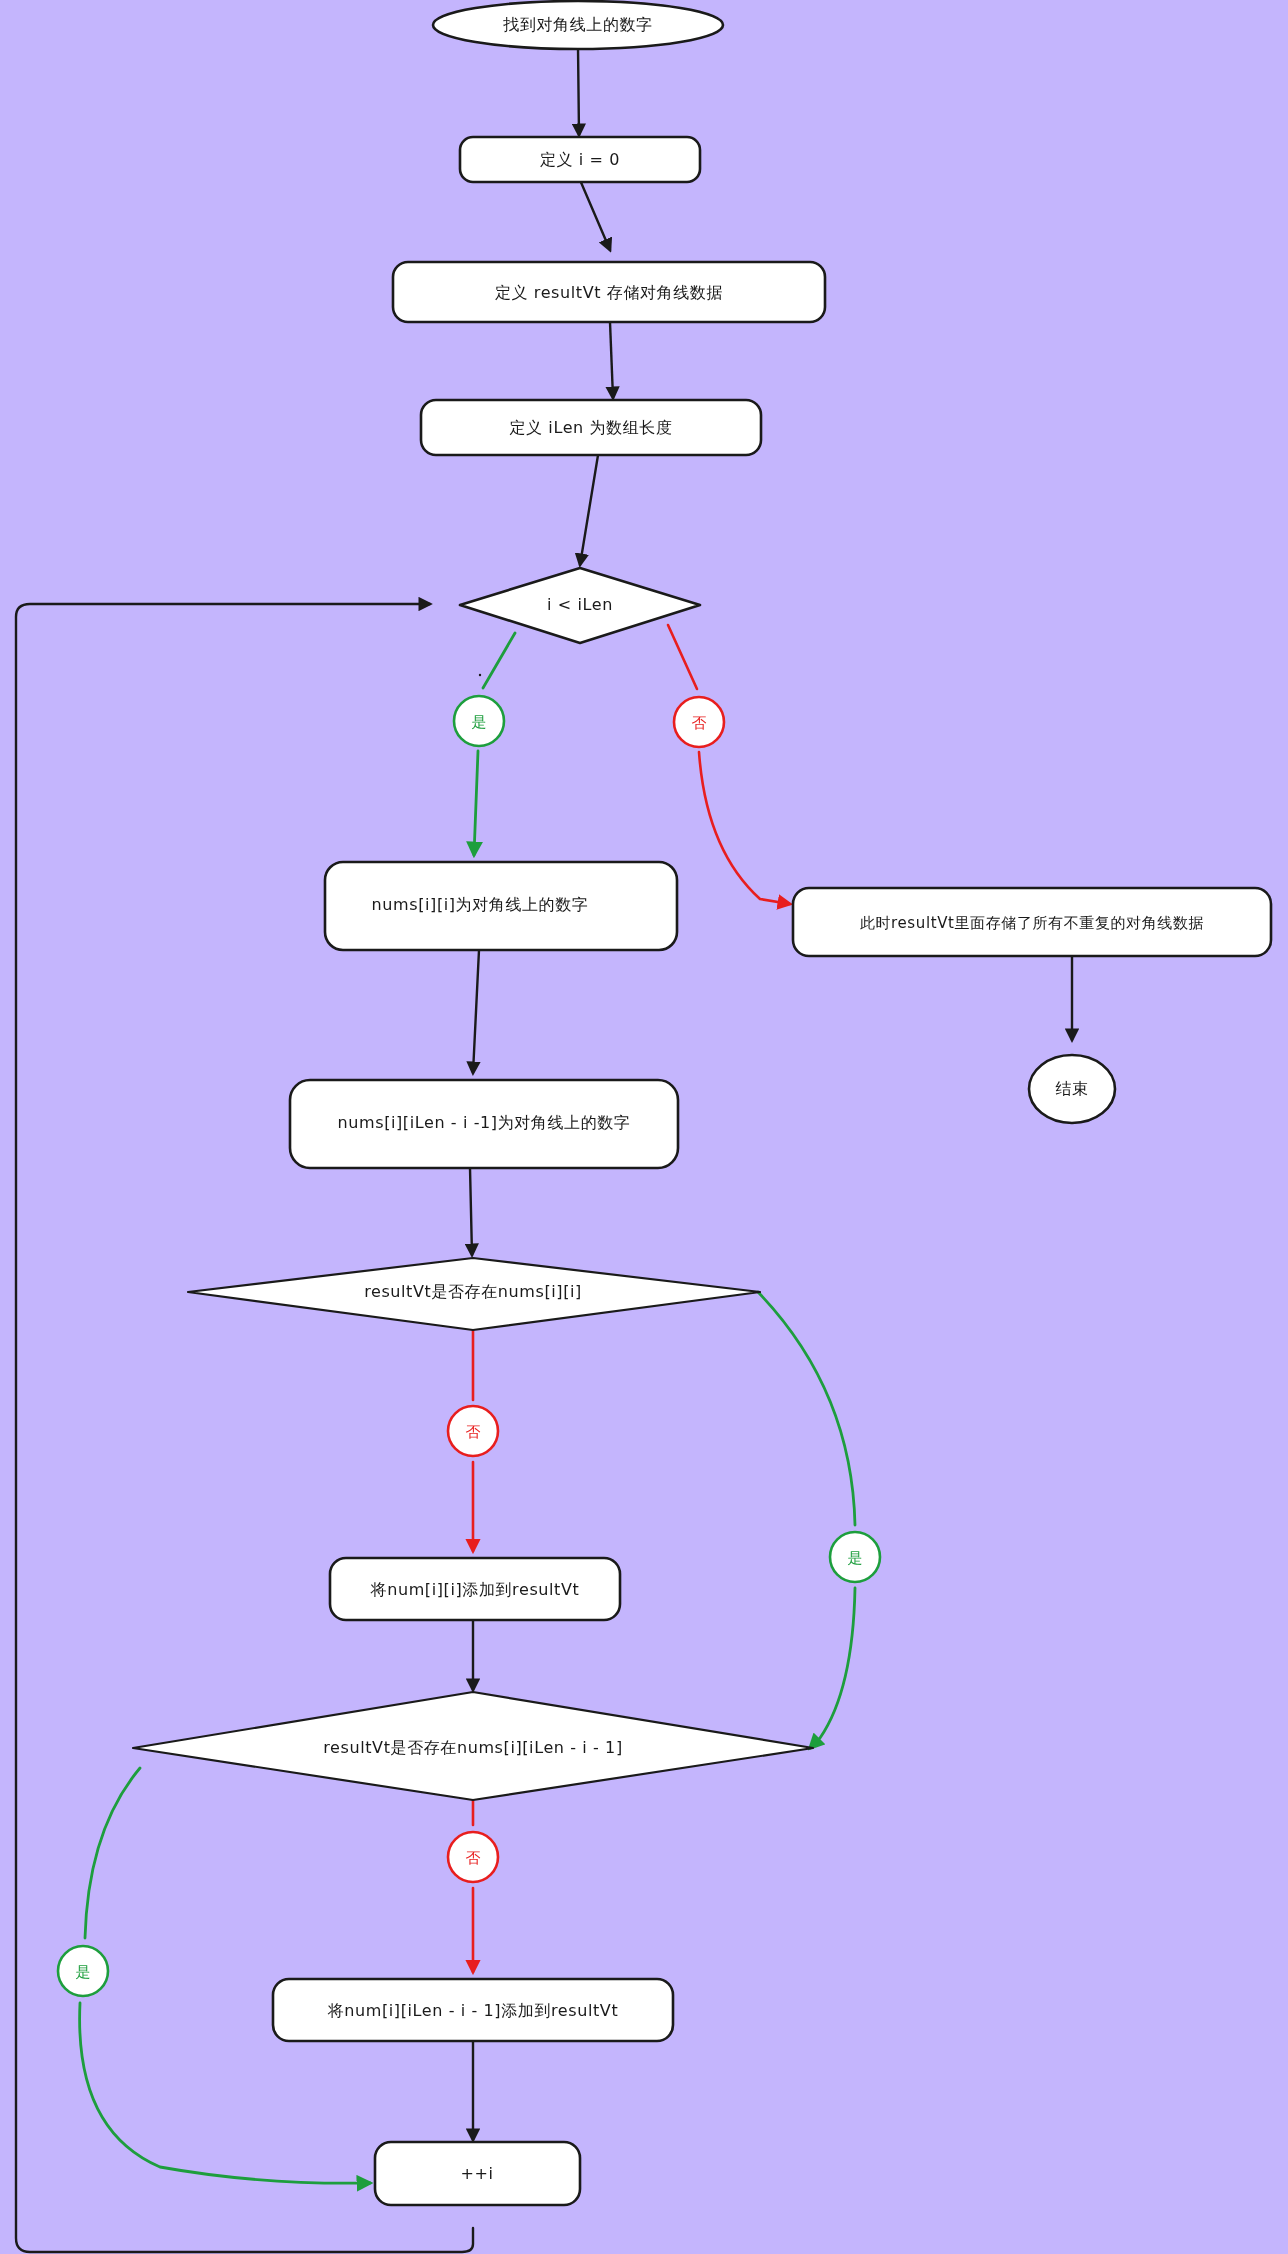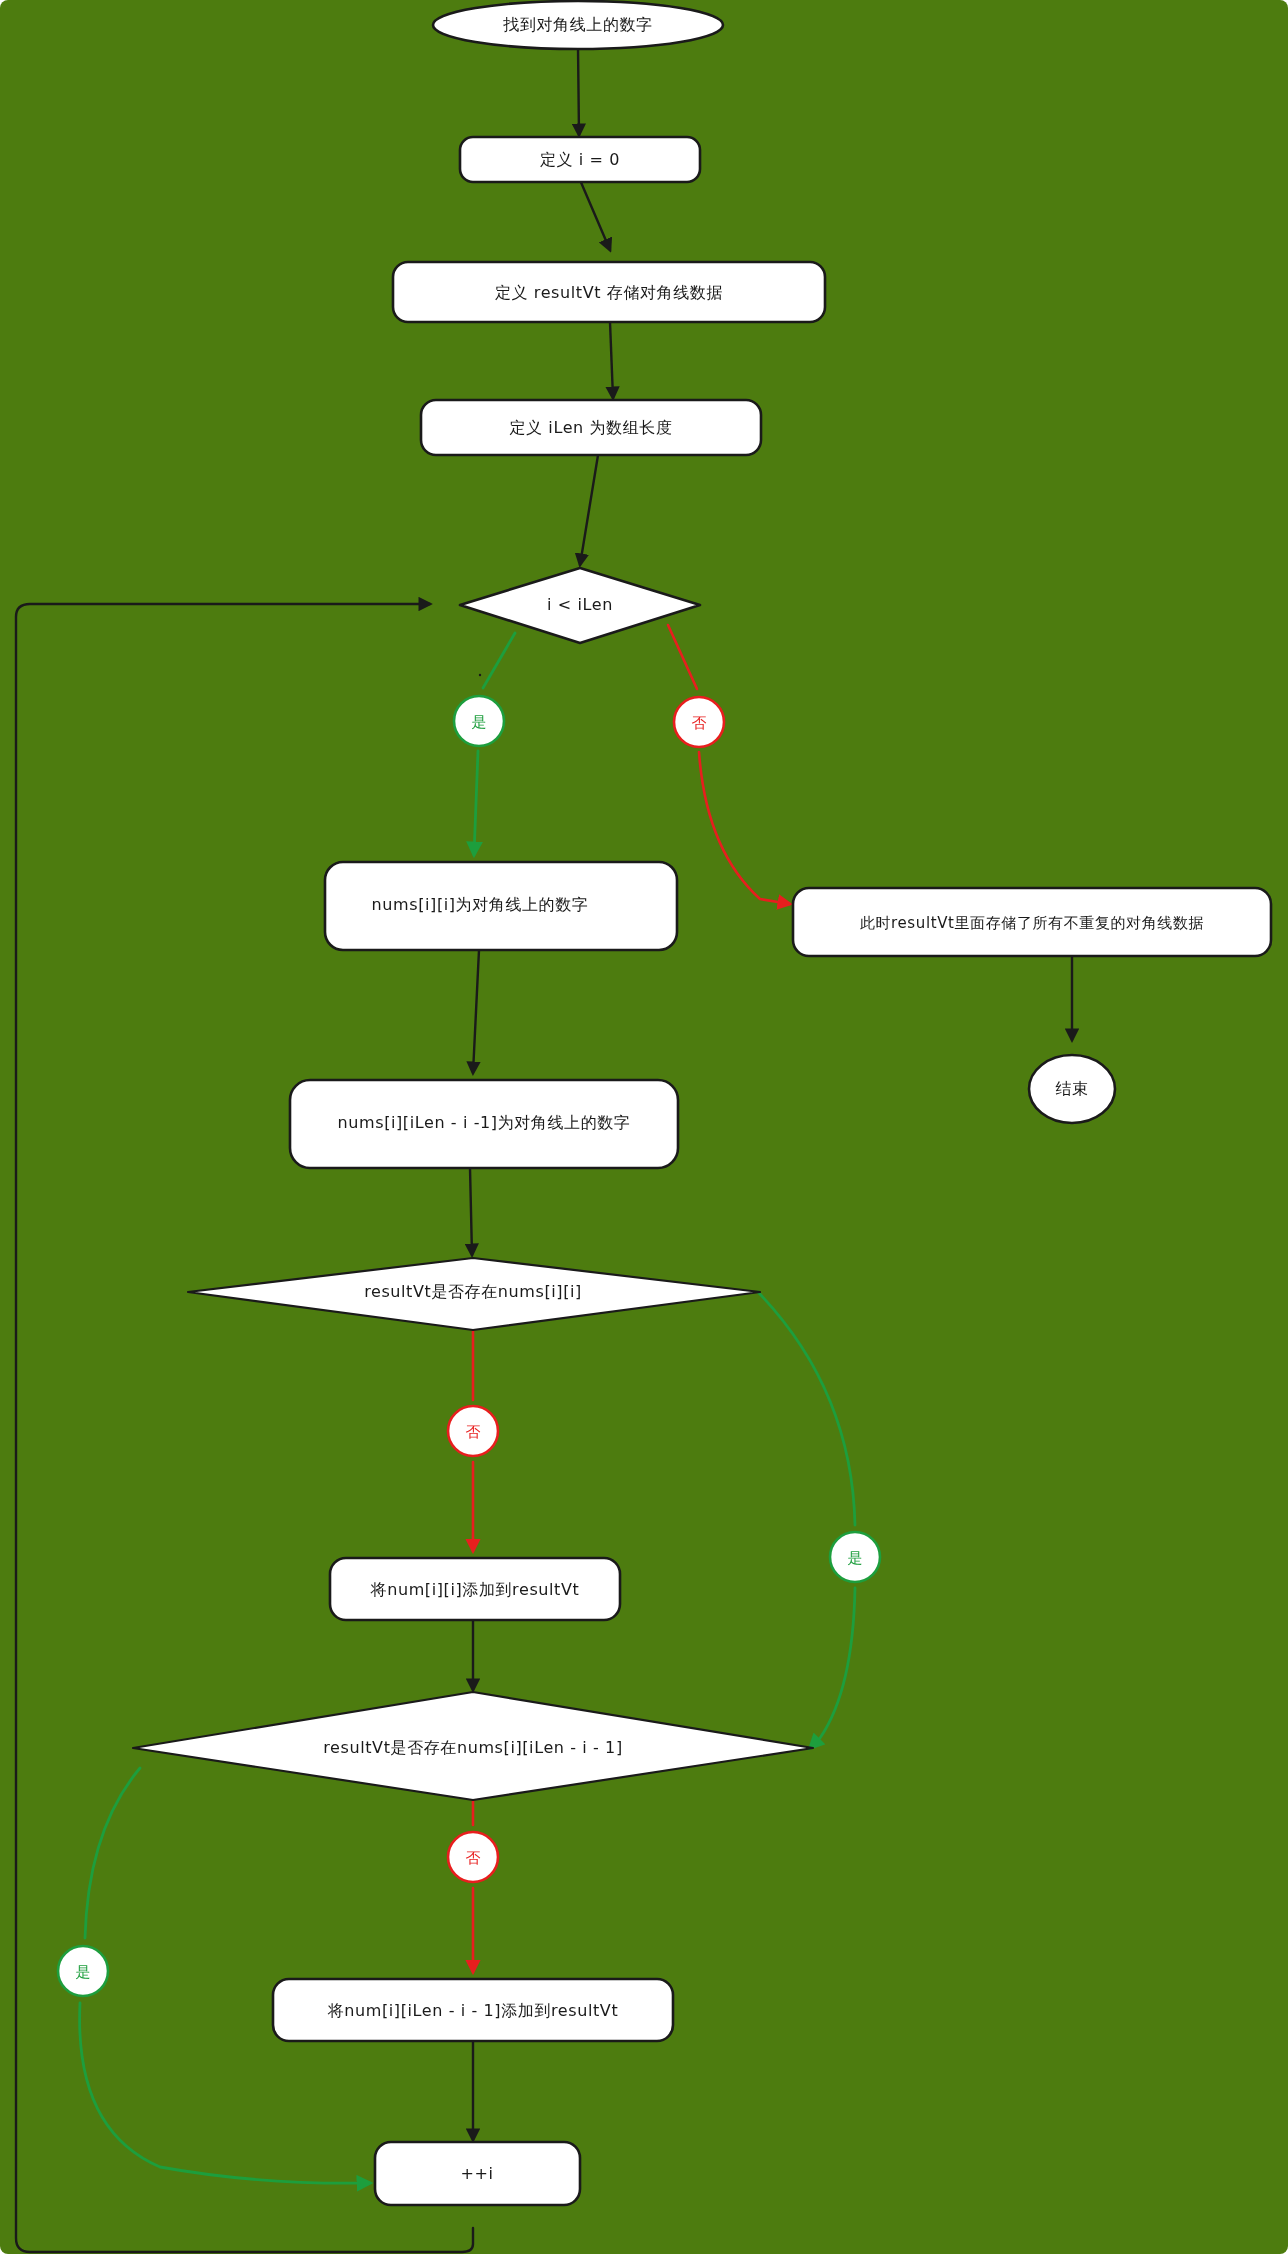--- a/index.html
+++ b/index.html
@@ -8,23 +8,22 @@
     padding: 0;
     background: #ffffff;
   }
   body {
     font-family: "DejaVu Sans", sans-serif;
   }
   #chart-root {
     position: relative;
     width: 1288px;
     height: 2254px;
-    background: #4d7c0f;
+    background: #c4b5fd;
     overflow: hidden;
-    border-radius: 8px;
   }
   svg#flow-svg {
     display: block;
     width: 1288px;
     height: 2254px;
   }
   .node-shape {
     fill: #ffffff;
     stroke: #1a1a1a;
     stroke-width: 2.6;

